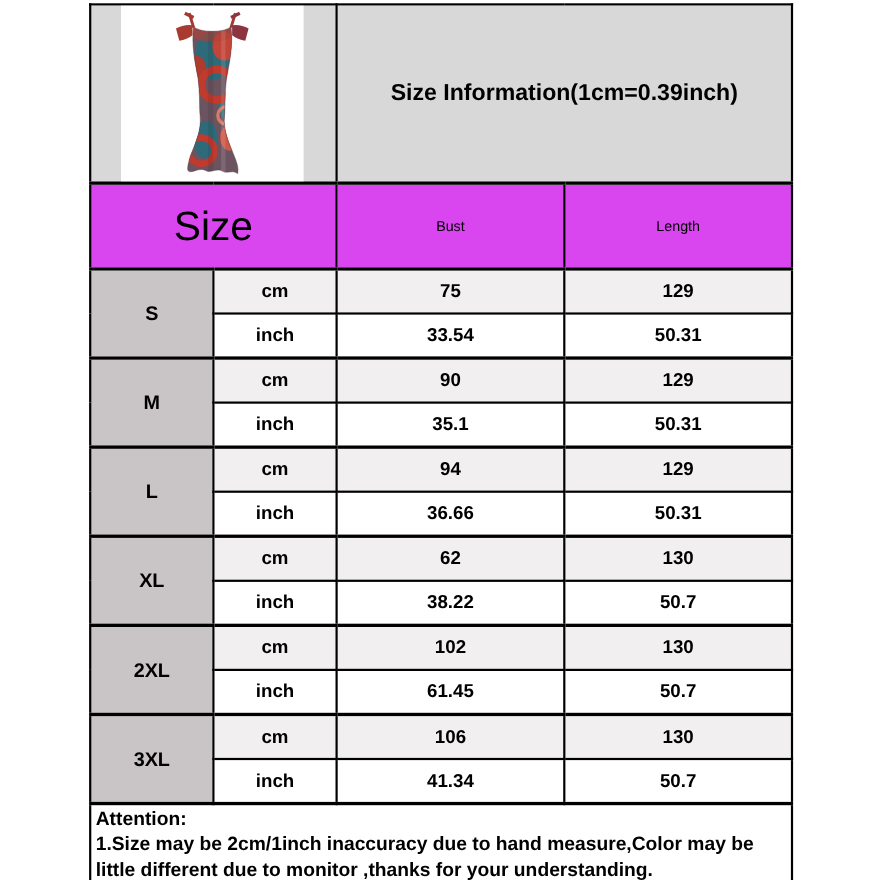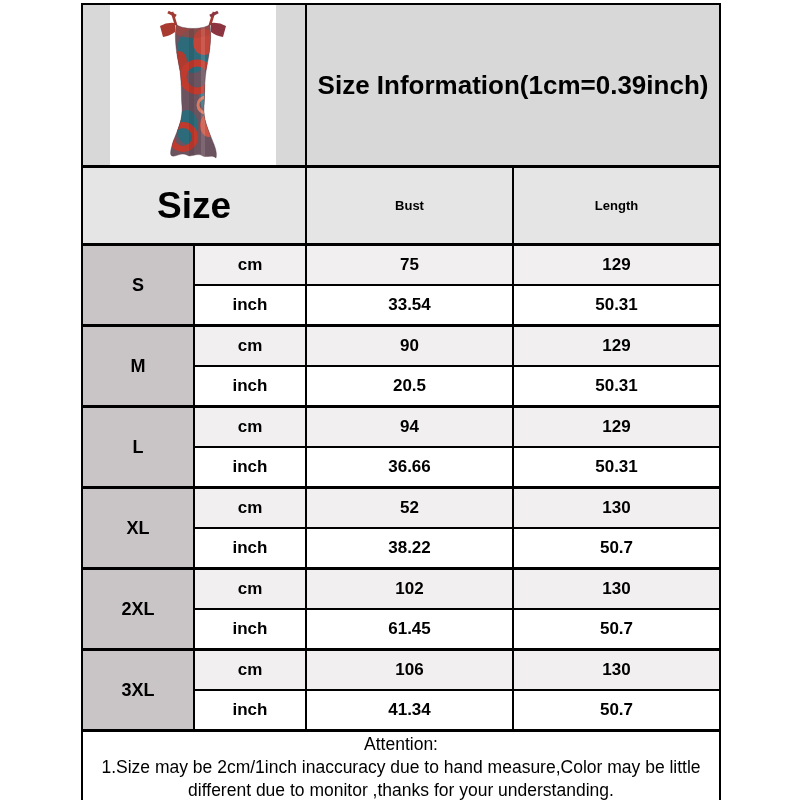--- a/index.html
+++ b/index.html
@@ -8,36 +8,36 @@
   table.size-table{
     position:absolute;left:81px;top:3px;width:638px;
     border-collapse:collapse;table-layout:fixed;
   }
   td{border:2px solid #000;padding:0;text-align:center;vertical-align:middle;overflow:hidden;}
   
   tr.top-row td{height:160px;background:#d9d8d8;}
   .photo-wrap{position:relative;width:100%;height:160px;}
   .photo-box{position:absolute;left:27px;top:0;width:166px;height:160px;background:#ffffff;
     display:flex;align-items:center;justify-content:center;}
-  .title-cell-inner{font-weight:bold;font-size:26px;letter-spacing:0;}
+  .title-cell-inner{font-weight:bold;font-size:21px;letter-spacing:0;}
   
-  tr.header-row td{height:75px;background:#e5e5e5;font-weight:bold;border-top:3px solid #000;}
+  tr.header-row td{height:75px;background:#d946ef;font-weight:normal;border-top:3px solid #000;}
   td.size-head{font-size:37px;}
   td.col-head{font-size:13px;}
   
   tr.row-cm td{height:38px;border-top:3px solid #000;}
   tr.row-inch td{height:38px;border-top:2px solid #000;}
   td.size-label{background:#c9c5c6;font-weight:bold;font-size:18px;}
   td.unit,td.val{font-weight:bold;font-size:17px;}
   tr.row-cm td.unit,tr.row-cm td.val{background:#f1eff0;}
   tr.row-inch td.unit,tr.row-inch td.val{background:#ffffff;border-radius:10px;}
   
   td.attention-cell{border-top:3px solid #000;background:#fff;text-align:left;vertical-align:top;
     padding:1px 4px 2px 4px;height:86px;}
-  .attn{font-size:17.5px;line-height:1.31;font-weight:normal;text-align:center;}
+  .attn{font-size:17.5px;line-height:1.31;font-weight:bold;}
 </style>
 </head>
 <body>
 
 <div class="page">
   <table class="size-table">
     <colgroup>
       <col style="width:112px">
         <col style="width:112px">
       <col style="width:207px">
@@ -105,40 +105,40 @@
     </tr>
 
     <tr class="row-cm">
       <td rowspan="2" class="size-label">M</td>
       <td class="unit">cm</td>
       <td class="val">90</td>
       <td class="val">129</td>
     </tr>
     <tr class="row-inch">
       <td class="unit">inch</td>
-      <td class="val">20.5</td>
+      <td class="val">35.1</td>
       <td class="val">50.31</td>
     </tr>
 
     <tr class="row-cm">
       <td rowspan="2" class="size-label">L</td>
       <td class="unit">cm</td>
       <td class="val">94</td>
       <td class="val">129</td>
     </tr>
     <tr class="row-inch">
       <td class="unit">inch</td>
       <td class="val">36.66</td>
       <td class="val">50.31</td>
     </tr>
 
     <tr class="row-cm">
       <td rowspan="2" class="size-label">XL</td>
       <td class="unit">cm</td>
-      <td class="val">52</td>
+      <td class="val">62</td>
       <td class="val">130</td>
     </tr>
     <tr class="row-inch">
       <td class="unit">inch</td>
       <td class="val">38.22</td>
       <td class="val">50.7</td>
     </tr>
 
     <tr class="row-cm">
       <td rowspan="2" class="size-label">2XL</td>

